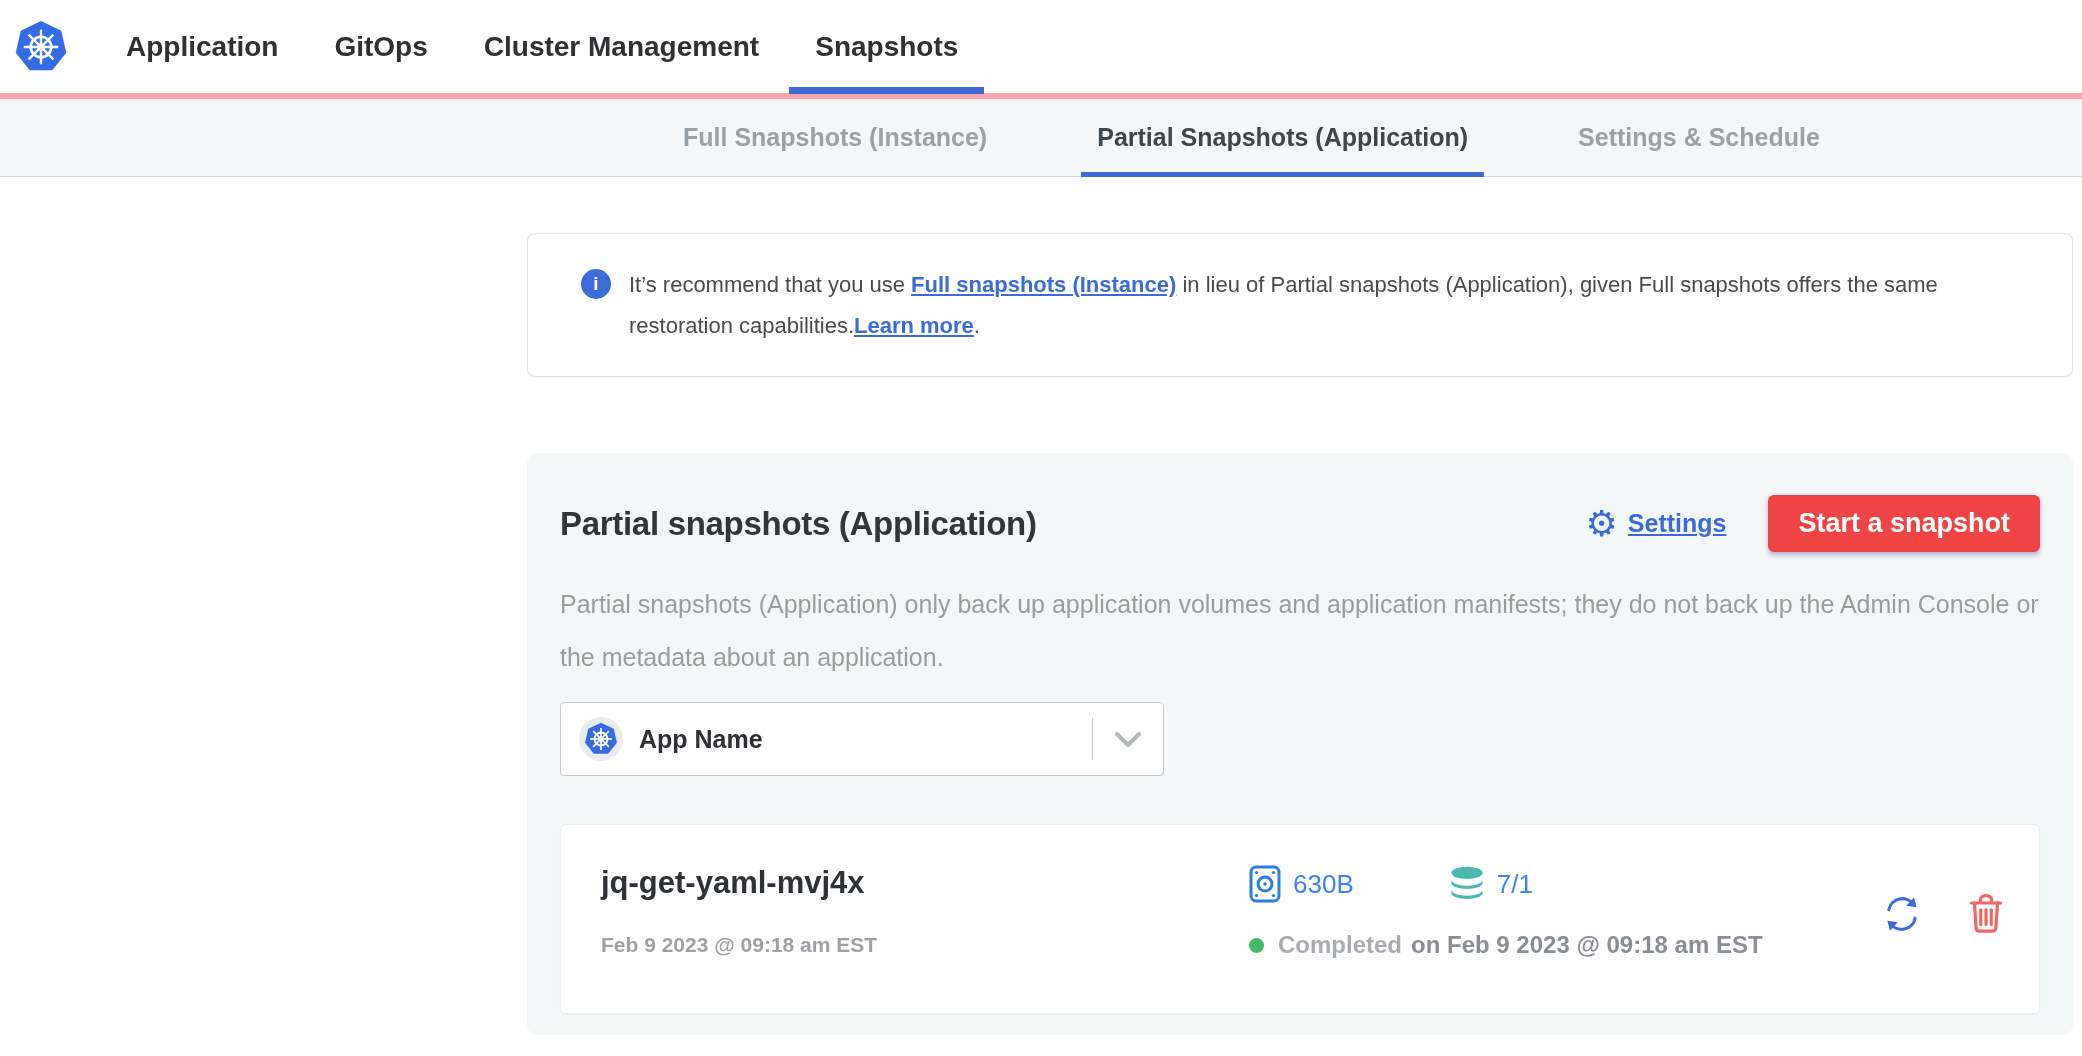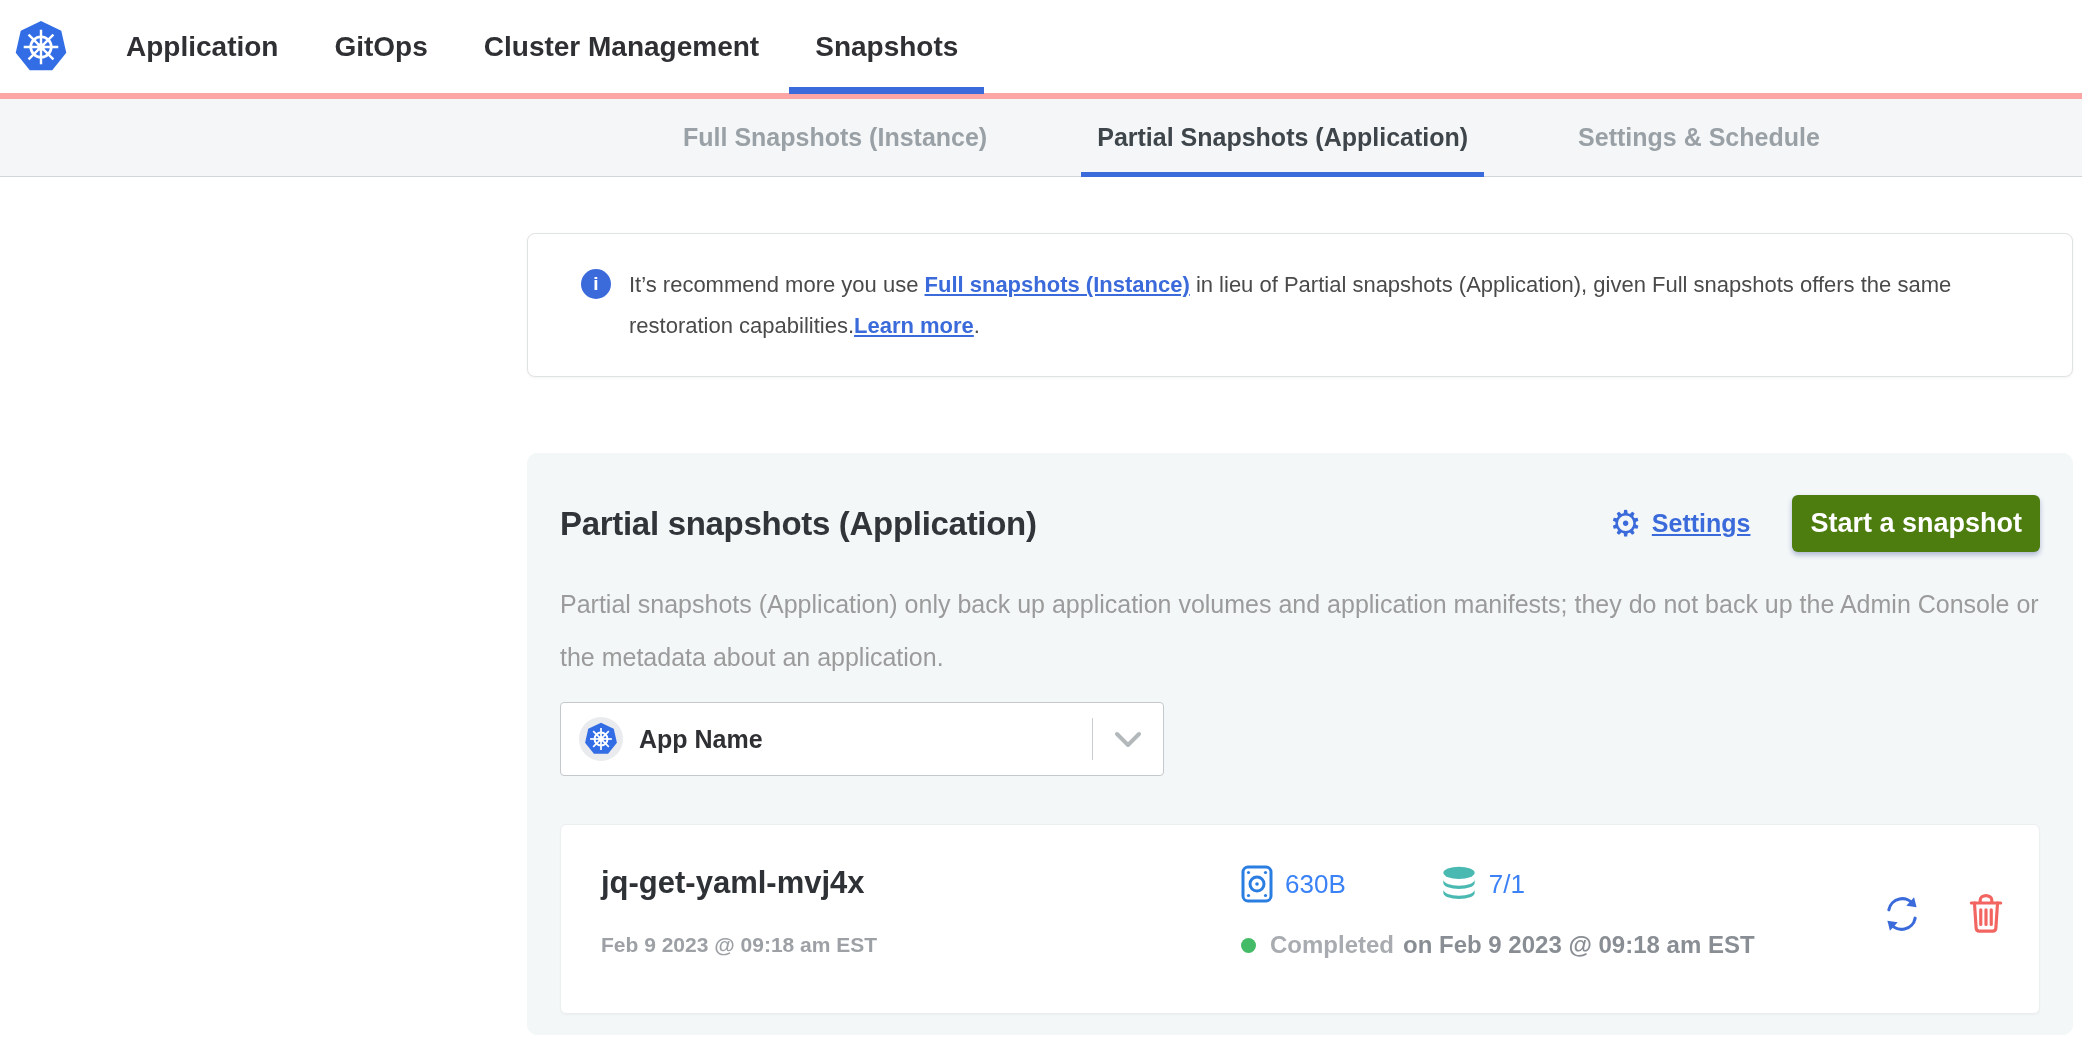--- a/index.html
+++ b/index.html
@@ -28,35 +28,35 @@
   .banner-text a, .inline-link { color:#3b6bdb; font-weight:700; text-decoration:underline; cursor:pointer; }
 
   
   .panel { width:1546px; height:582px; margin:76px 0 0 527px; background:#f3f7f8; border-radius:10px; padding:42px 33px 0 33px; }
   .panel-head { display:flex; align-items:center; }
   .panel-title { font-size:33px; font-weight:700; color:#313539; letter-spacing:-0.3px; }
   .panel-actions { margin-left:auto; display:flex; align-items:center; }
   .settings-link { display:flex; align-items:center; cursor:pointer; }
   .gear-glyph { font-size:36px; color:#3b6bdb; line-height:1; margin-right:10px; }
   .settings-label { font-size:25px; font-weight:700; color:#3b6bdb; text-decoration:underline; }
-  .start-btn { margin-left:42px; height:57px; padding:0 18px; background:#4d7c0f; color:#fff; border:none; border-radius:6px;
+  .start-btn { margin-left:42px; height:57px; padding:0 30px; background:#ef4444; color:#fff; border:none; border-radius:6px;
     font-size:27px; font-weight:700; font-family:inherit; box-shadow:0 3px 5px rgba(50,70,140,0.35); cursor:pointer; }
   .panel-desc { margin-top:26px; max-width:1496px; font-size:25px; line-height:53px; color:#9b9b9b; }
 
   
   .app-selector { margin-top:18px; width:604px; height:74px; background:#fff; border:1px solid #c4c8ca; border-radius:4px;
     display:flex; align-items:center; padding:0 0 0 18px; cursor:pointer; }
   .app-badge { width:44px; height:44px; border-radius:50%; background:#e9ebee; display:flex; align-items:center; justify-content:center; }
   .app-name { margin-left:16px; font-size:25px; font-weight:700; color:#2f3033; }
   .selector-divider { margin-left:auto; width:1px; height:42px; background:#c9cdcf; }
   .chevron-box { width:70px; display:flex; align-items:center; justify-content:center; }
 
   
   .snapshot-row { margin-top:48px; width:1480px; height:190px; background:#fff; border:1px solid #eceff0; border-radius:6px;
-    box-shadow:0 1px 2px rgba(0,0,0,0.04); display:flex; align-items:flex-start; padding:40px 34px 0 40px; }
+    box-shadow:0 1px 2px rgba(0,0,0,0.04); display:flex; align-items:flex-start; padding:40px 34px 0 40px;gap:8px; }
   .snap-left { flex:0 0 640px; }
   .snap-name { font-size:31px; font-weight:700; color:#2e3135; }
   .snap-date { margin-top:32px; font-size:21px; font-weight:700; color:#9da1a5; }
   .snap-mid { display:flex; flex-direction:column; }
   .snap-metrics { display:flex; align-items:center; gap:95px; }
   .metric { display:flex; align-items:center; gap:12px; }
   .metric-label { font-size:26px; font-weight:400; color:#3b82f6; }
   .snap-status { margin-top:28px; display:flex; align-items:center; }
   .status-dot { width:15px; height:15px; border-radius:50%; background:#44bb66; margin-right:14px; }
   .status-word { font-size:24px; font-weight:600; color:#a8acb0; }
@@ -90,21 +90,21 @@
 </header>
 
 <nav class="sub-nav">
   <div class="sub-tab">Full Snapshots (Instance)</div>
   <div class="sub-tab active">Partial Snapshots (Application)</div>
   <div class="sub-tab">Settings &amp; Schedule</div>
 </nav>
 
 <section class="info-banner">
   <span class="info-icon">i</span>
-  <p class="banner-text"><span>It’s recommend more you use </span><span class="inline-link">Full snapshots (Instance)</span><span> in lieu of Partial snapshots (Application), given Full snapshots offers the same restoration capabilities.</span><span class="inline-link">Learn more</span><span>.</span></p>
+  <p class="banner-text"><span>It’s recommend that you use </span><span class="inline-link">Full snapshots (Instance)</span><span> in lieu of Partial snapshots (Application), given Full snapshots offers the same restoration capabilities.</span><span class="inline-link">Learn more</span><span>.</span></p>
 </section>
 
 <section class="panel">
   <div class="panel-head">
     <h1 class="panel-title">Partial snapshots (Application)</h1>
     <div class="panel-actions">
       <div class="settings-link">
         <span class="gear-glyph">⚙</span>
         <span class="settings-label">Settings</span>
       </div>

